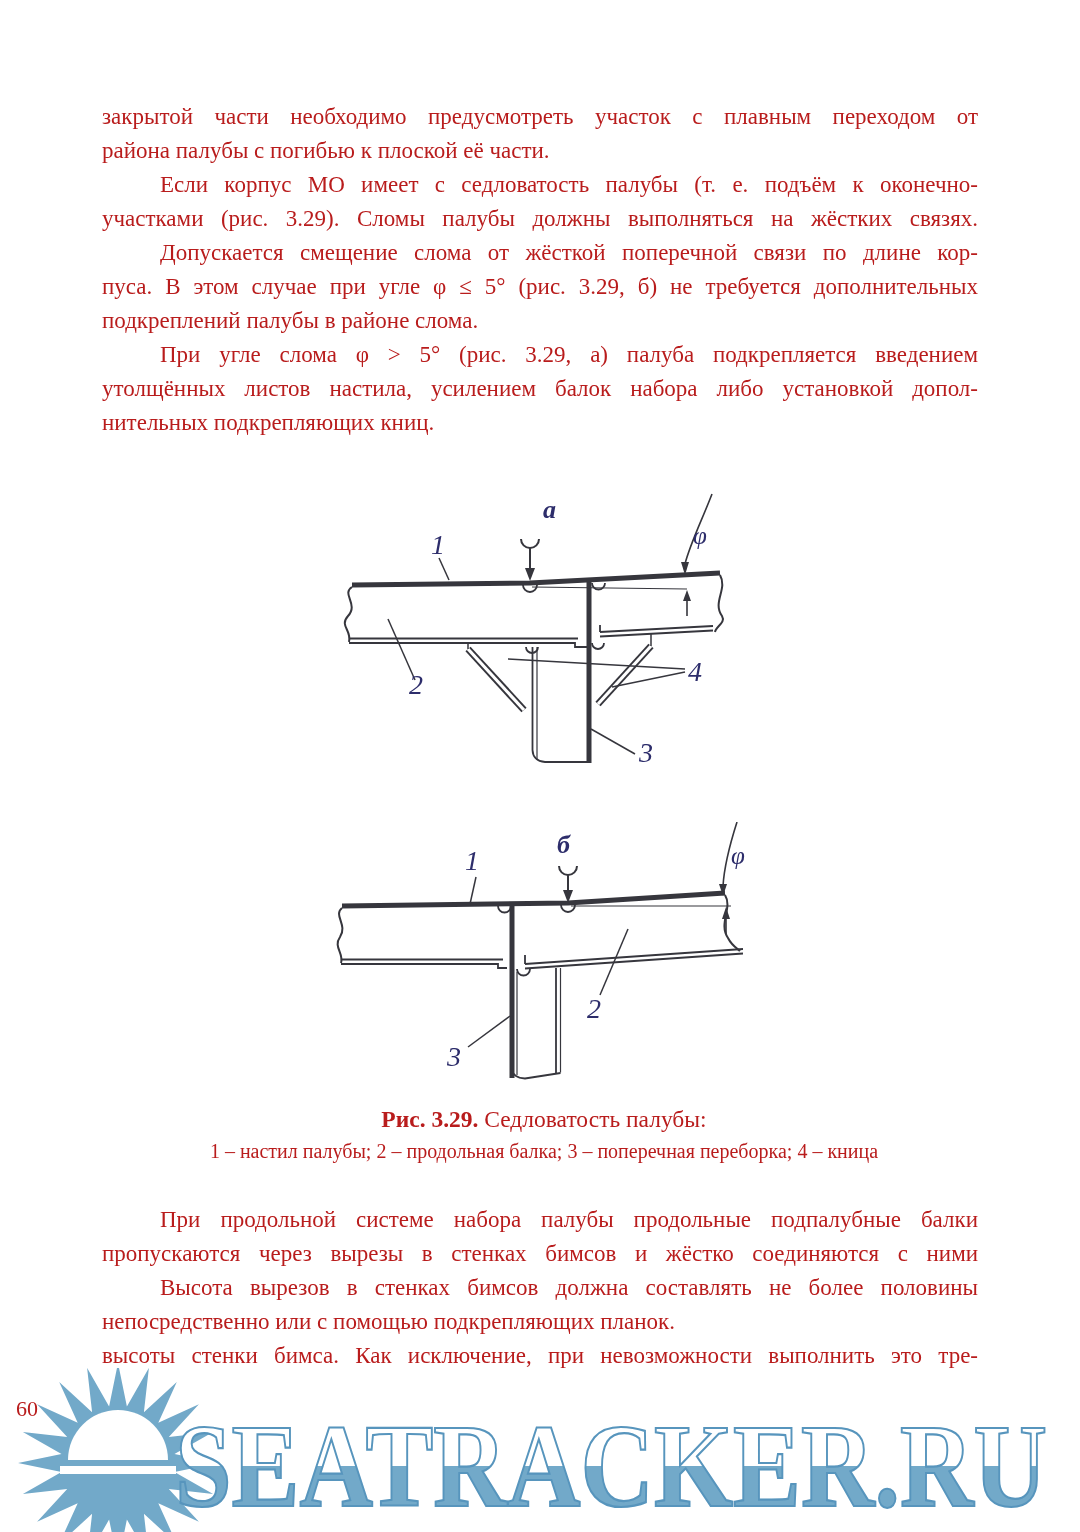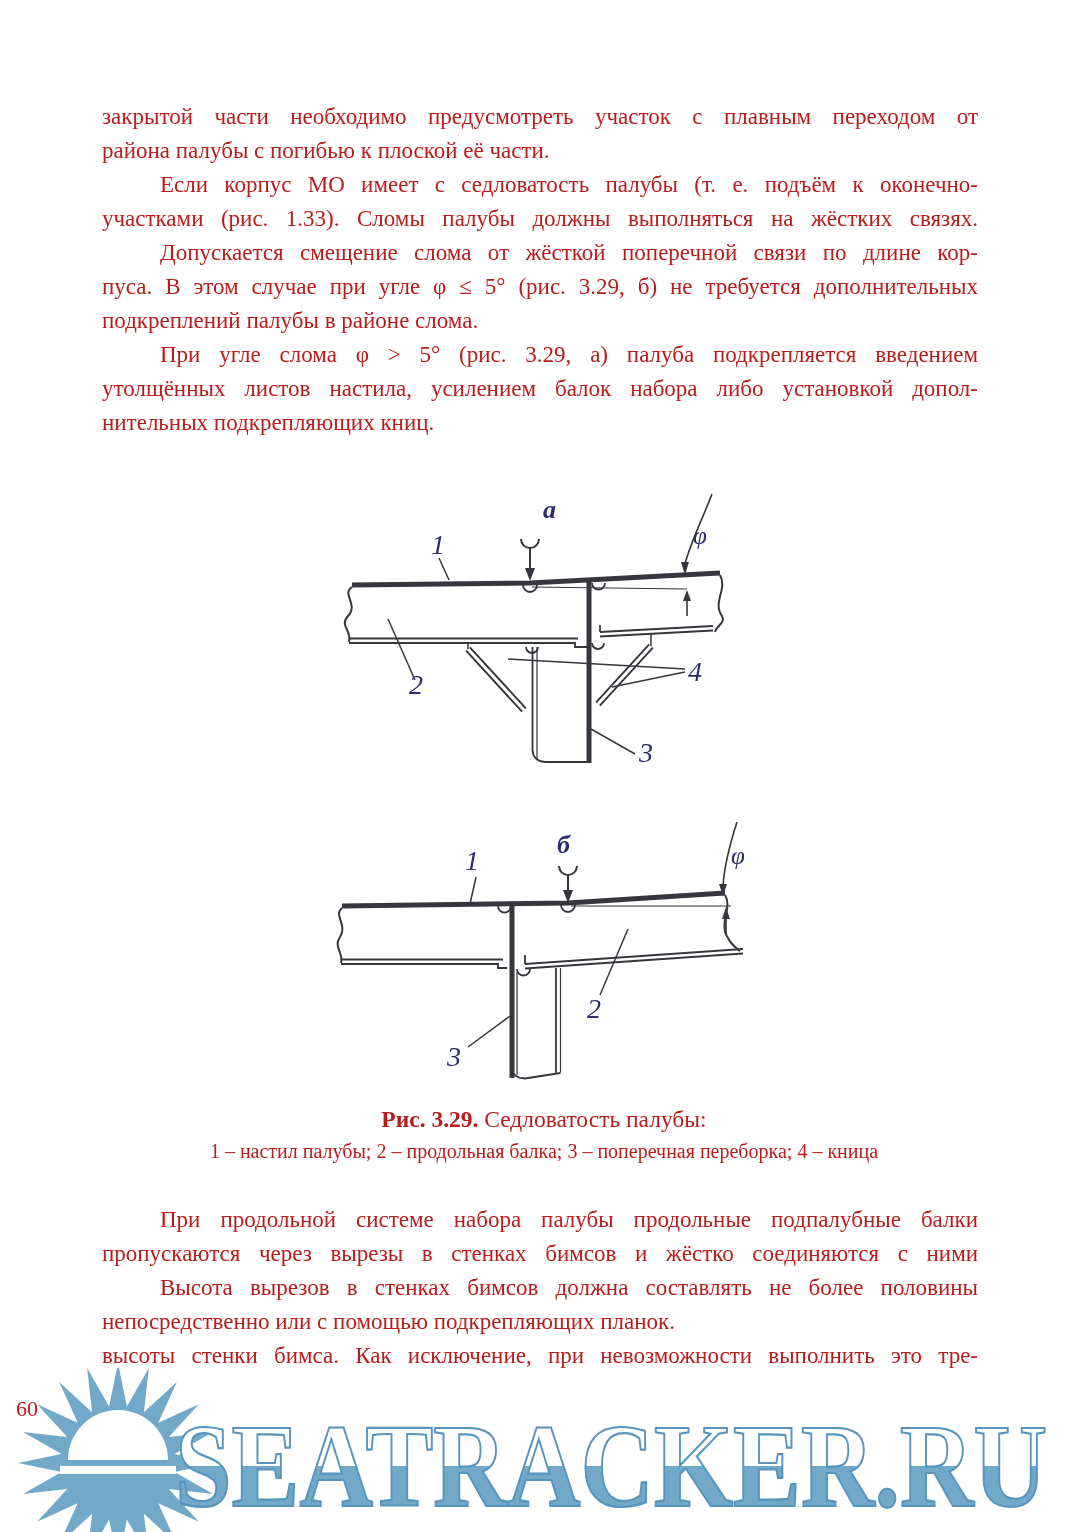--- a/index.html
+++ b/index.html
@@ -29,21 +29,21 @@
 </style>
 </head>
 <body>
 
 <div class="page">
 
   <div class="textblock tb-top">
     <div class="ln">закрытой части необходимо предусмотреть участок с плавным переходом от</div>
     <div class="ln last">района палубы с погибью к плоской её части.</div>
     <div class="ln ind">Если корпус МО имеет с седловатость палубы (т. е. подъём к оконечно-</div>
-    <div class="ln">участками (рис. 1.33). Сломы палубы должны выполняться на жёстких связях.</div>
+    <div class="ln">участками (рис. 3.29). Сломы палубы должны выполняться на жёстких связях.</div>
     <div class="ln ind">Допускается смещение слома от жёсткой поперечной связи по длине кор-</div>
     <div class="ln">пуса. В этом случае при угле φ ≤ 5° (рис. 3.29, б) не требуется дополнительных</div>
     <div class="ln last">подкреплений палубы в районе слома.</div>
     <div class="ln ind">При угле слома φ &gt; 5° (рис. 3.29, а) палуба подкрепляется введением</div>
     <div class="ln">утолщённых листов настила, усилением балок набора либо установкой допол-</div>
     <div class="ln last">нительных подкрепляющих книц.</div>
   </div>
 
   <svg class="figsvg fig-a" width="410" height="310" viewBox="0 0 410 310">
     <text class="dtag" x="208" y="26">а</text>

